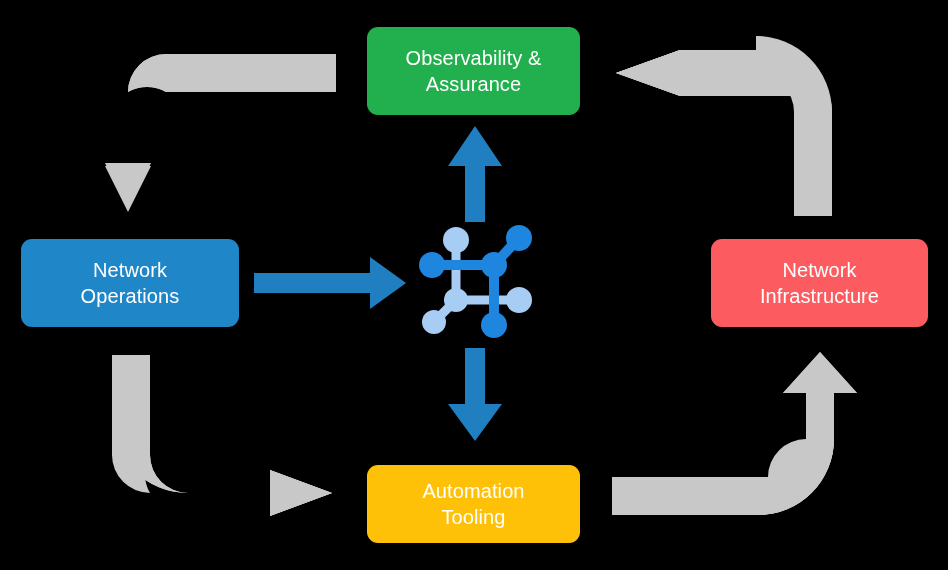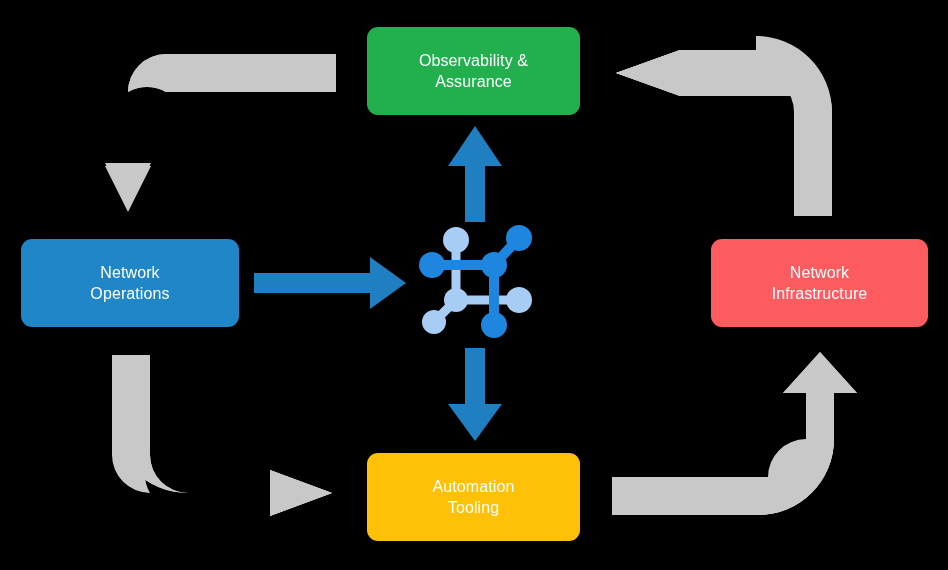--- a/index.html
+++ b/index.html
@@ -27,41 +27,41 @@
   }
   .node-box {
     position: absolute;
     box-sizing: border-box;
     border-radius: 11px;
     display: flex;
     align-items: center;
     justify-content: center;
     text-align: center;
     color: #ffffff;
-    font-size: 16px;
+    font-size: 20px;
     line-height: 1.32;
     font-weight: 400;
     letter-spacing: 0.1px;
     padding: 4px 10px;
   }
   .node-box .label-text {
     display: block;
     white-space: pre-line;
   }
   #box-observability {
     left: 367px; top: 27px; width: 213px; height: 88px;
   }
   #box-network-operations {
     left: 21px; top: 239px; width: 218px; height: 88px;
   }
   #box-network-infrastructure {
     left: 711px; top: 239px; width: 217px; height: 88px;
   }
   #box-automation-tooling {
-    left: 367px; top: 453px; width: 213px; height: 88px;
+    left: 367px; top: 465px; width: 213px; height: 78px;
   }
 </style>
 </head>
 <body>
 
 <div id="canvas">
 
   <svg class="svg-layer" viewBox="0 0 948 570">
 
     <g>

